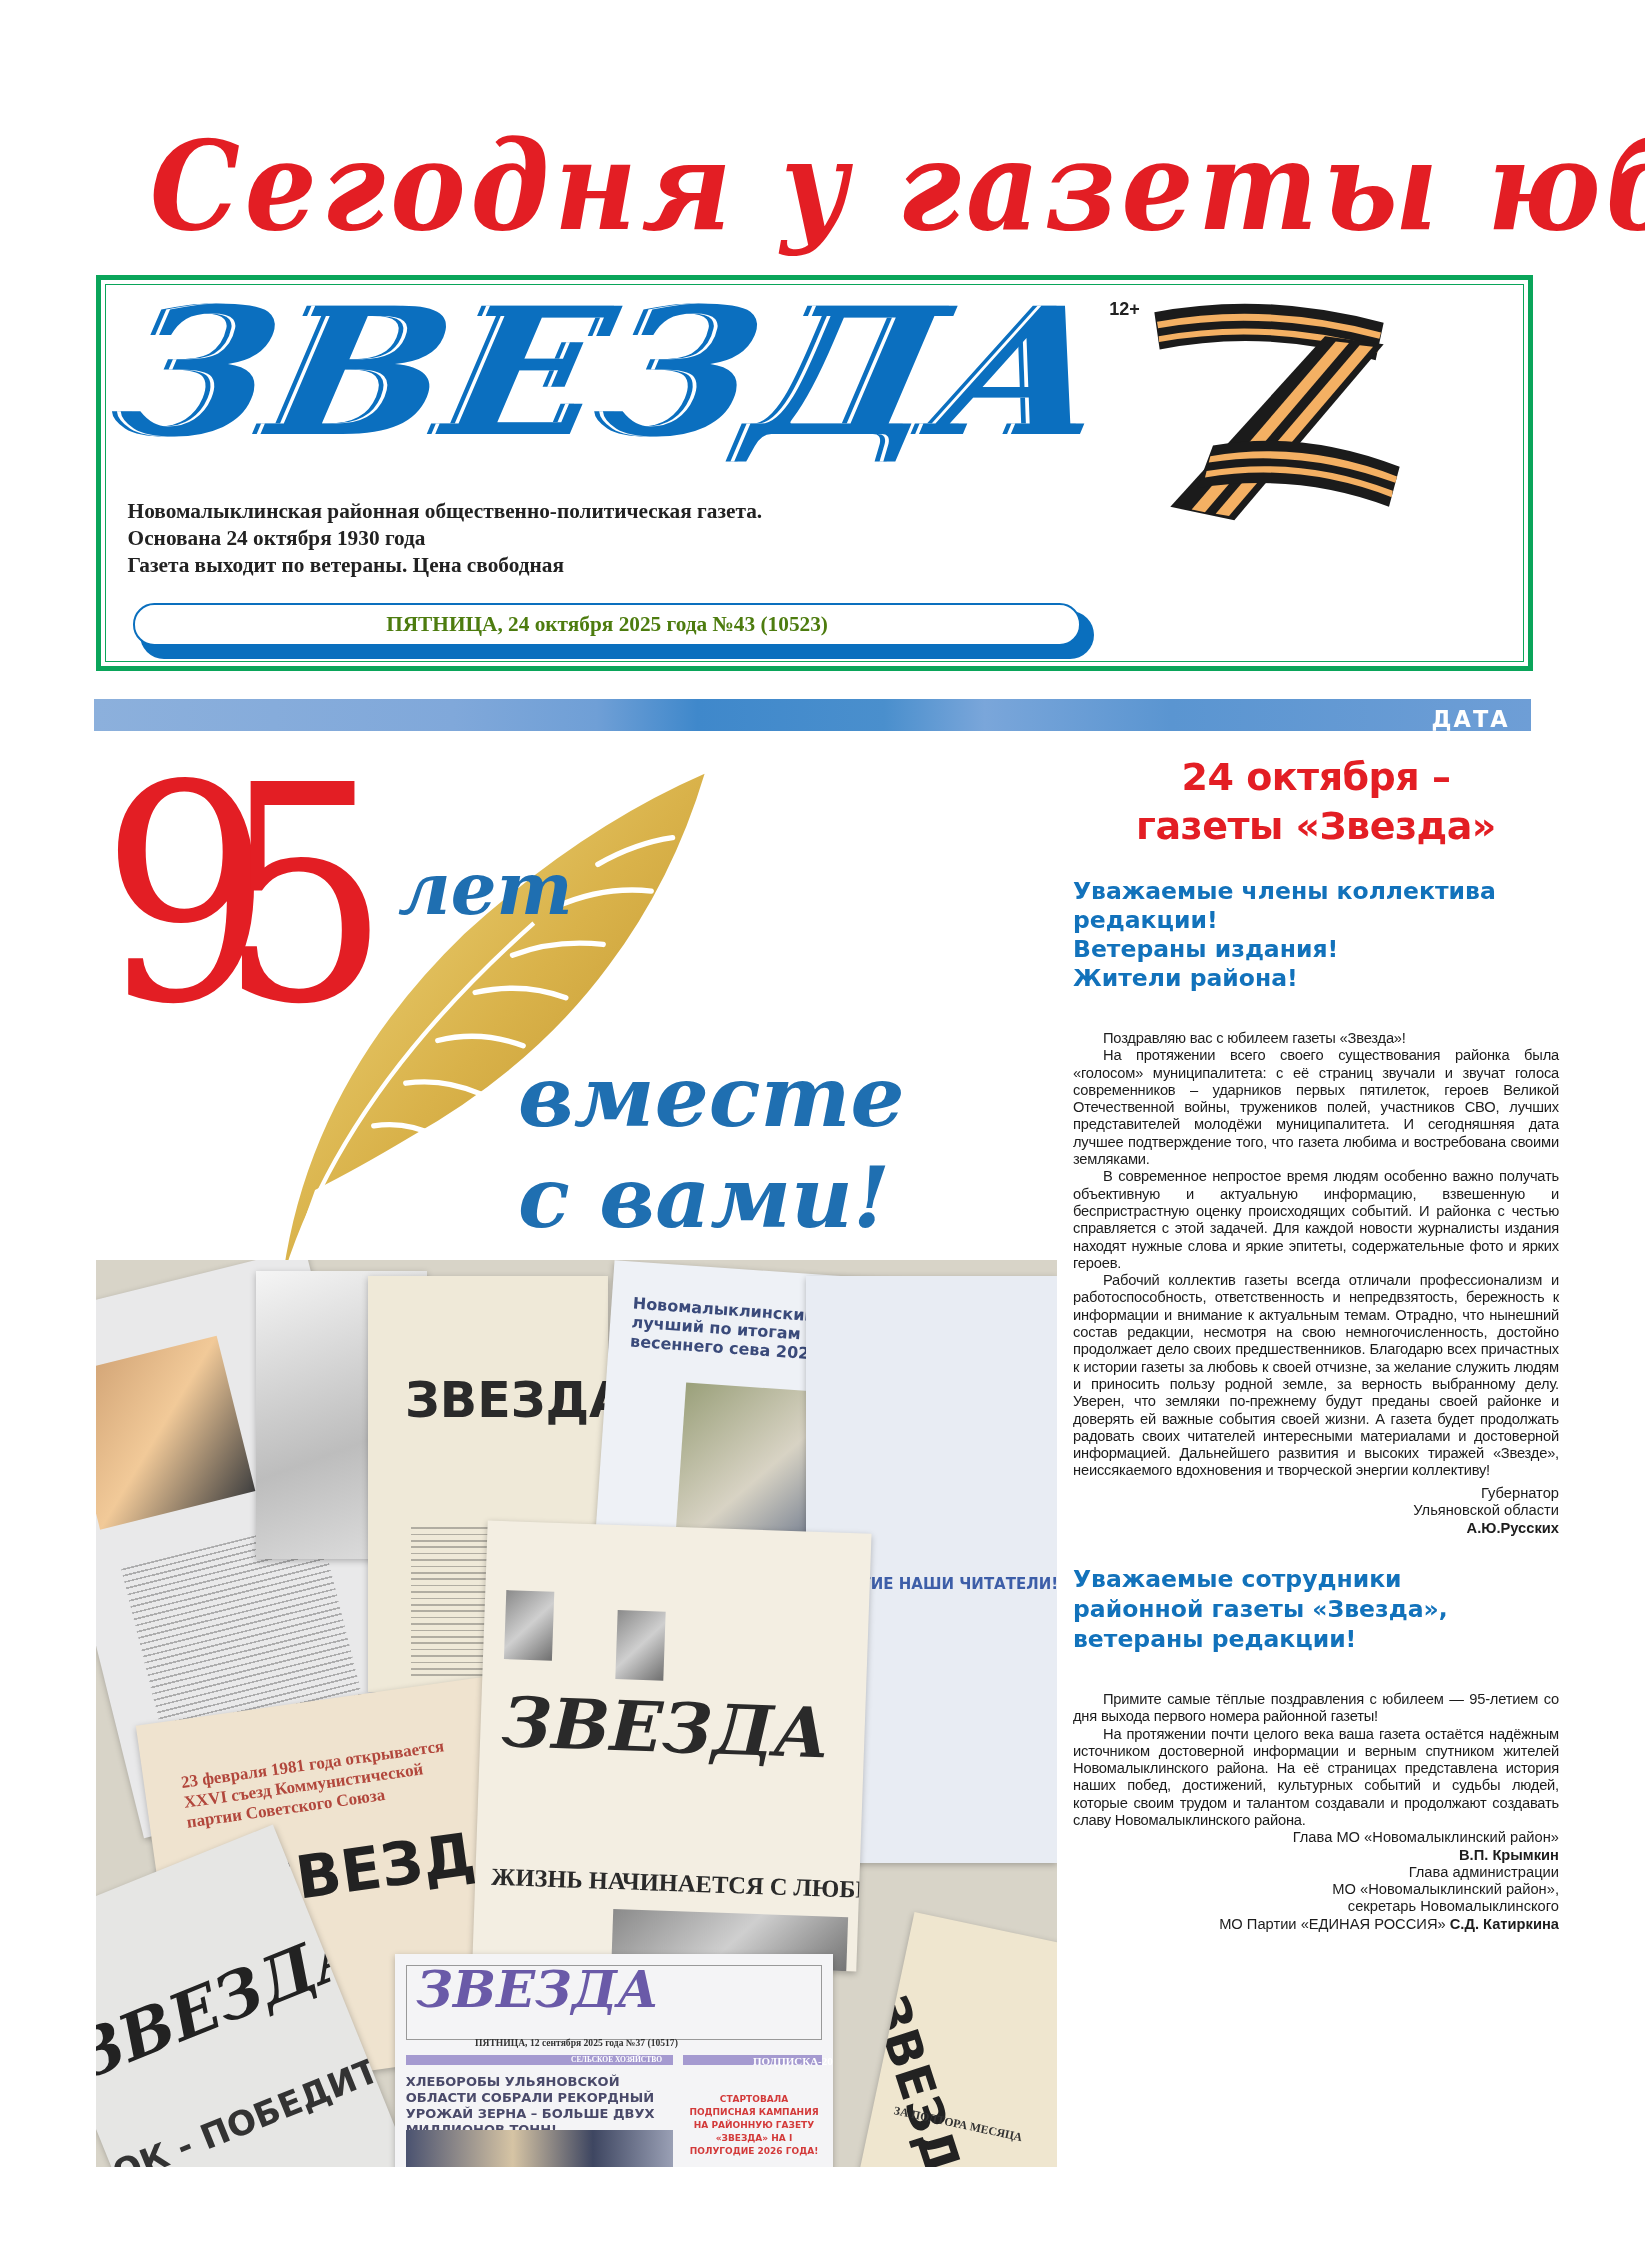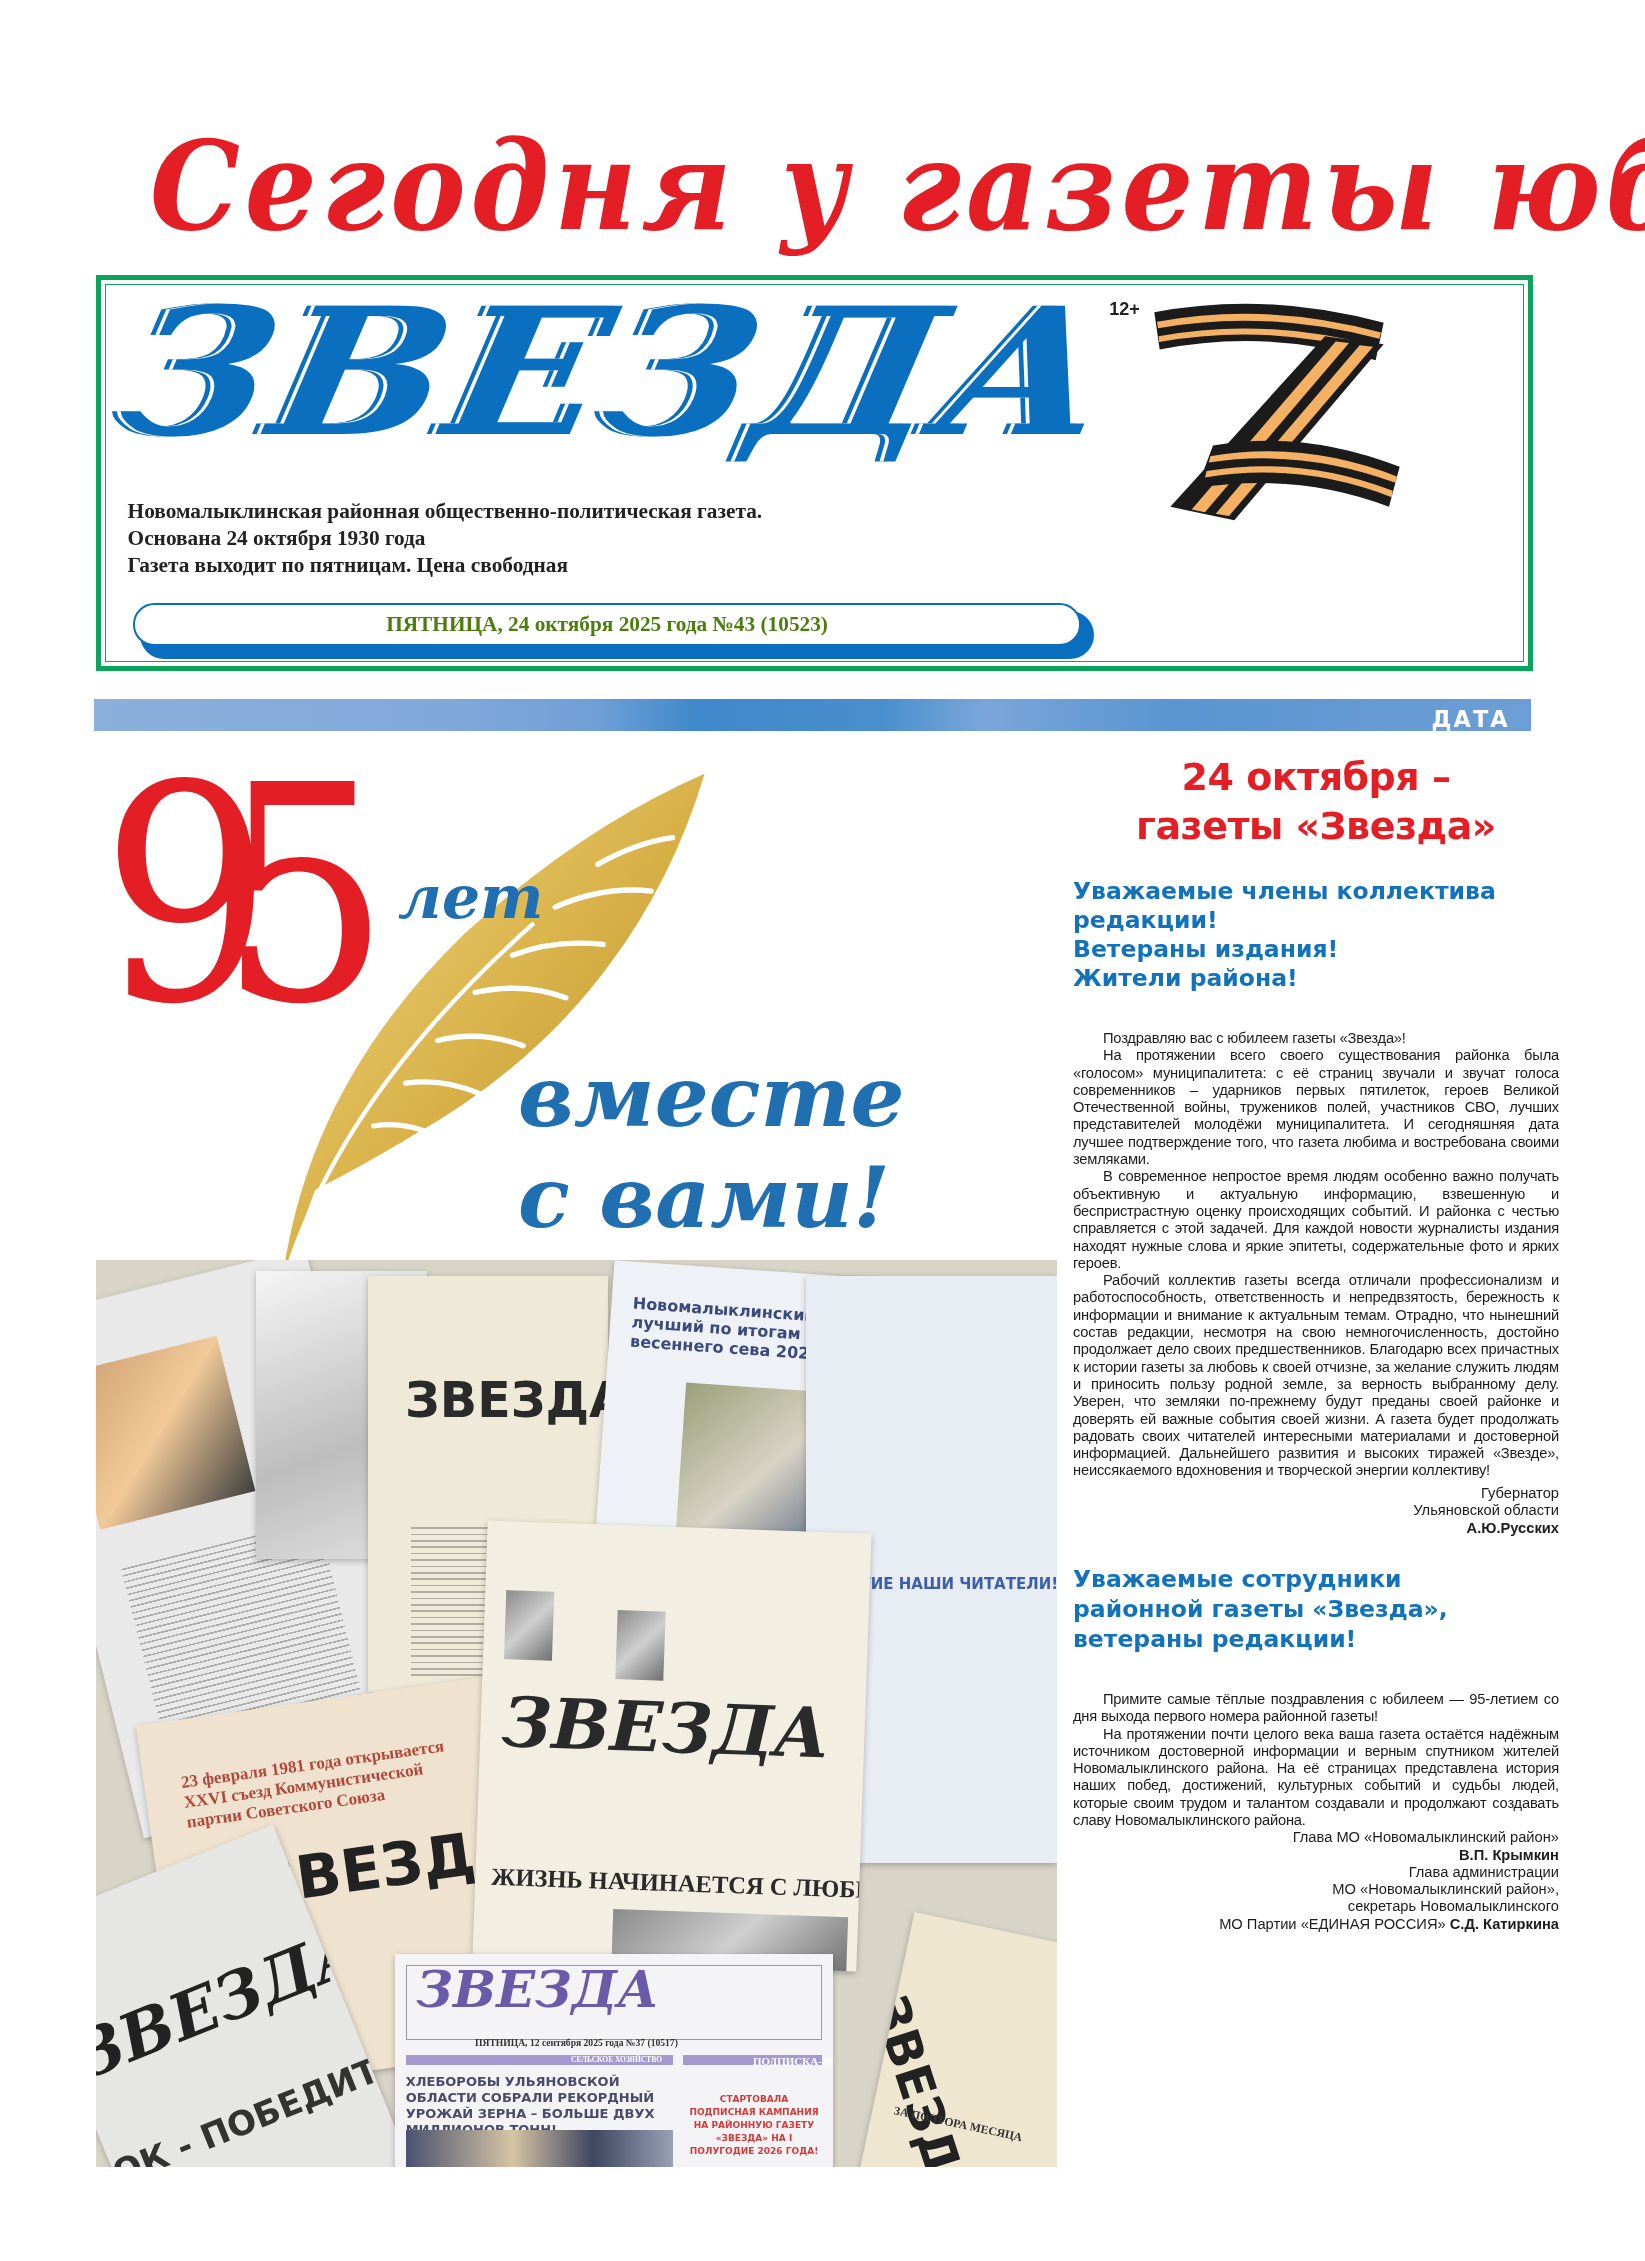--- a/index.html
+++ b/index.html
@@ -79,21 +79,21 @@
   
   .anniv-art { position: absolute; left: 96px; top: 747px; width: 961px; height: 512px; }
   .anniv-95 {
     position: absolute; left: 5.3px; top: -10.7px;
     font-family: "DejaVu Serif", serif; font-size: 299px; line-height: 320px;
     color: #e31e24; letter-spacing: -59px; transform: scaleX(0.9); transform-origin: left;
   }
   .anniv-let {
     position: absolute; left: 302px; top: 99px;
     font-family: "DejaVu Serif", serif; font-style: italic; font-weight: bold;
-    font-size: 60px; color: #1f6fb1; margin-top: 16px;
+    font-size: 72px; color: #1f6fb1;
   }
   .anniv-together {
     position: absolute; left: 422px; top: 299px;
     font-family: "DejaVu Serif", serif; font-style: italic; font-weight: bold;
     font-size: 85px; line-height: 101px; color: #1f6fb1; text-align: left;
   }
   .anniv-together div:nth-child(2) { padding-left: 0; }
 
   
   .collage {
@@ -156,21 +156,21 @@
         <path d="M150 280 Q320 250 500 320 L480 395 Q310 330 120 360 Z" fill="#1b1b1b"></path>
         <path d="M145 300 Q320 270 495 338 L492 350 Q315 285 142 312 Z" fill="#f4b063"></path>
         <path d="M138 328 Q315 298 487 365 L485 377 Q312 310 135 340 Z" fill="#f4b063"></path>
       </svg>
     </div>
 
 
     <div class="subtitle">
       <div>Новомалыклинская районная общественно-политическая газета.</div>
       <div>Основана 24 октября 1930 года</div>
-      <div>Газета выходит по пятницам. Цена свободная</div>
+      <div>Газета выходит по ветераны. Цена свободная</div>
     </div>
 
     <div class="date-pill">
       <div class="shadow"></div>
       <div class="face">ПЯТНИЦА, 24 октября 2025 года №43 (10523)</div>
     </div>
   </div>
 </div>
 
 <div class="section-band">

